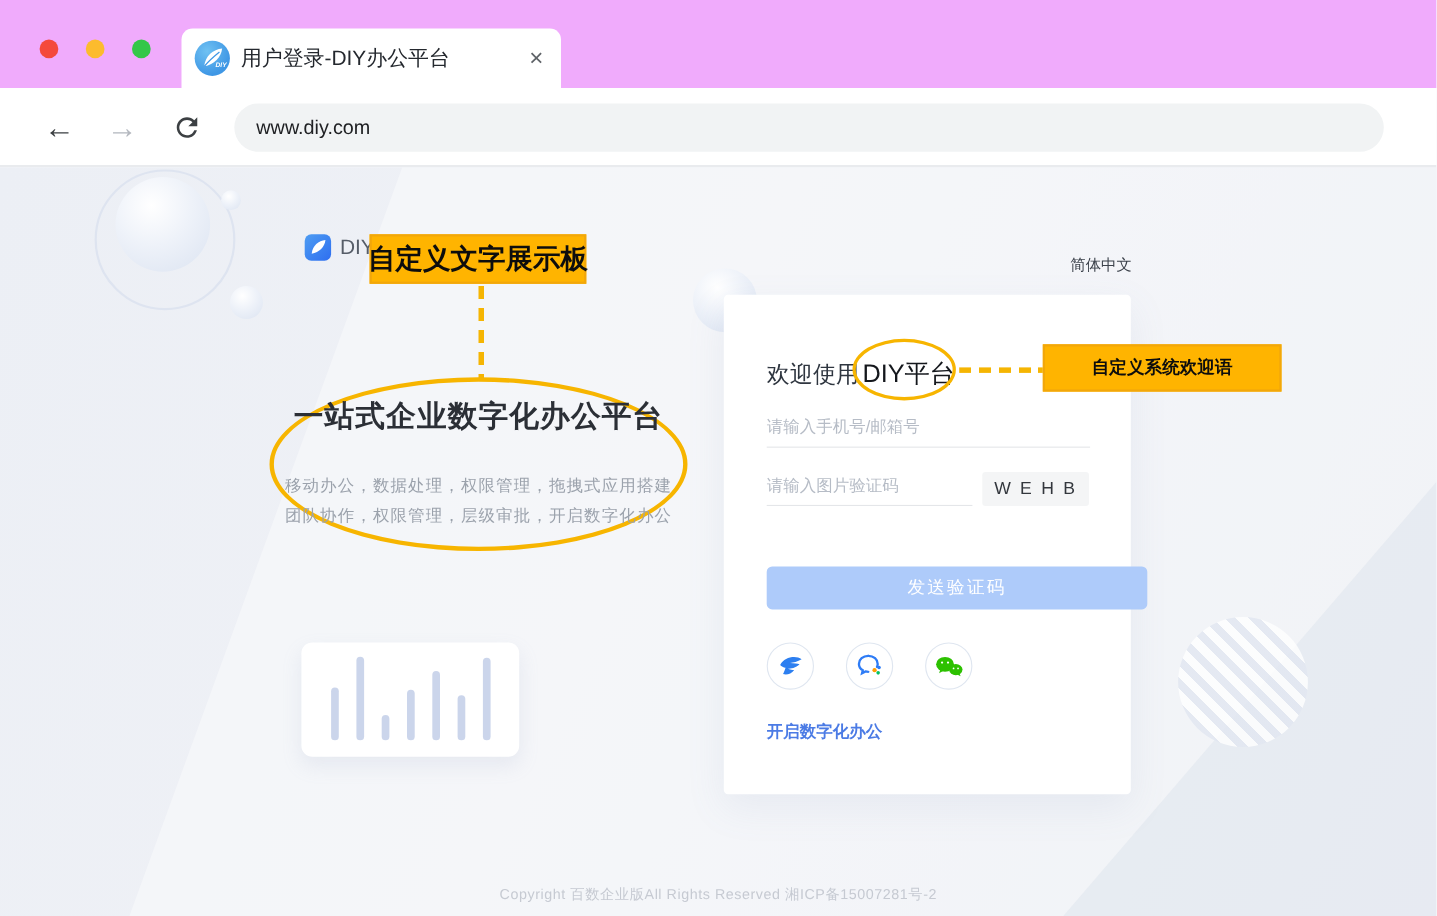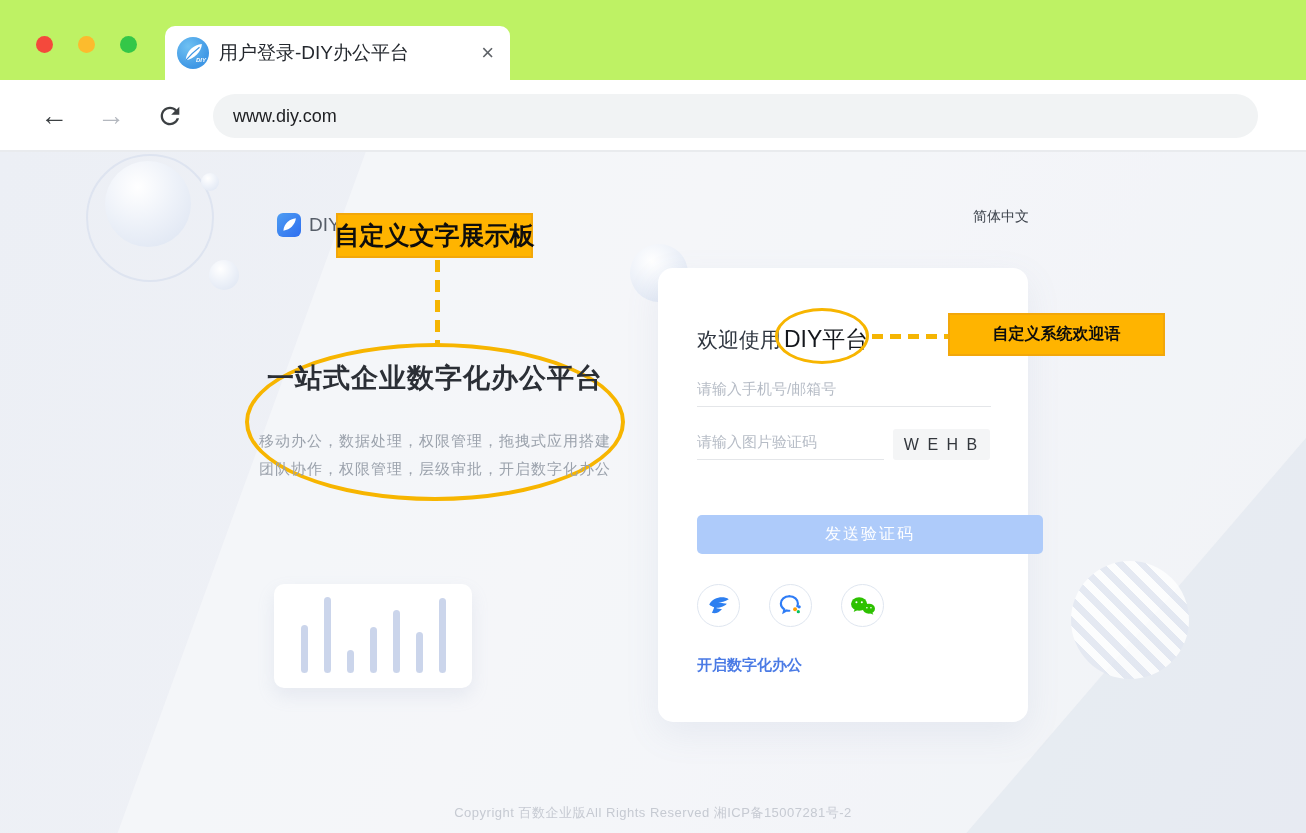--- a/index.html
+++ b/index.html
@@ -1,20 +1,20 @@
 <!DOCTYPE html>
 <html><head>
 <meta charset="utf-8">
 <style>
   * { margin:0; padding:0; box-sizing:border-box; }
   html,body { width:1306px; height:833px; overflow:hidden; }
   body { font-family:"Liberation Sans","DejaVu Sans",sans-serif; position:relative; background:#fff; }
 
   
-  .topbar { position:relative; height:80px; background:#bef264; }
+  .topbar { position:relative; height:80px; background:#f0abfc; }
   .lights { position:absolute; left:36px; top:36px; display:flex; gap:25px; }
   .light { width:17px; height:17px; border-radius:50%; }
   .light.red { background:#f4493c; }
   .light.yellow { background:#fcbb2d; }
   .light.green { background:#34c748; }
   .tab { position:absolute; left:165px; top:26px; width:345px; height:54px; background:#fff;
          border-radius:10px 10px 0 0; display:flex; align-items:center; padding:0 14px 0 12px; }
   .favicon { width:32px; height:32px; border-radius:50%; flex:0 0 32px;
              background:radial-gradient(circle at 35% 30%, #6fc1f2, #3f97e5 70%);
              position:relative; overflow:hidden; }
@@ -49,21 +49,21 @@
   .striped-circle { position:absolute; left:1071px; top:409px; width:118px; height:118px; border-radius:50%;
            background:repeating-linear-gradient(45deg, rgba(255,255,255,0.95) 0 8px, #e2e7f1 8px 15px);
            opacity:.85; }
 
   .logo { position:absolute; left:277px; top:60px; display:flex; align-items:center; z-index:1; }
   .logo-icon { width:24px; height:24px; border-radius:6px;
                background:linear-gradient(135deg,#4e9df2,#2e6ef0); position:relative; overflow:hidden; }
   .logo-icon svg { position:absolute; left:2px; top:2px; }
   .logo-text { margin-left:8px; font-size:19px; color:#565d68; white-space:nowrap; }
 
-  .lang { position:absolute; left:973px; top:56px; font-size:14px; color:#3c424b; z-index:3;font-family:Liberation Serif, serif; }
+  .lang { position:absolute; left:973px; top:80px; font-size:14px; color:#3c424b; z-index:3;font-family:Liberation Serif, serif; }
 
   
   .callout { position:absolute; background:#ffb400; border:2px solid #f2a70a; color:#0d0d0d;
              font-weight:bold; display:flex; align-items:center; justify-content:center;
              white-space:nowrap; z-index:6;font-family:Liberation Serif, serif; }
   .callout-1 { left:336px; top:61px; width:197px; height:45px; font-size:25px; }
   .callout-2 { left:948px; top:161px; width:217px; height:43px; font-size:16px; }
   .vdash { position:absolute; left:435px; top:108px; width:5px; height:84px; z-index:5;
            background:repeating-linear-gradient(180deg,#f5b503 0 12px, transparent 12px 20px); }
   .hdash { position:absolute; left:872px; top:182px; width:76px; height:5px; z-index:5;
@@ -79,21 +79,21 @@
            color:#9ba2ac; letter-spacing:1px; z-index:3; }
   .hero-sub1 { top:280px; } .hero-sub2 { top:308px; }
 
   .chart-card { position:absolute; left:274px; top:432px; width:198px; height:104px; background:#fff;
            border-radius:10px; box-shadow:0 8px 18px rgba(140,155,190,.14);
            display:flex; align-items:flex-end; justify-content:center; gap:16px; padding-bottom:15px; }
   .bar { width:7px; border-radius:4px; background:#bdc9e5; opacity:.78; }
 
   
   .card { position:absolute; left:658px; top:116px; width:370px; height:454px; background:#fff;
-          border-radius:15px; box-shadow:0 12px 35px rgba(120,140,180,.10); z-index:2; }
+          border-radius:4px; box-shadow:0 12px 35px rgba(120,140,180,.10); z-index:2; }
   .welcome { position:absolute; left:39px; top:56px; display:flex; align-items:baseline; }
   .welcome-prefix { font-size:21px; color:#2f3640; }
   .welcome-platform { font-size:23px; color:#14171c; font-weight:500; margin-left:3px;text-align:right; }
   .field { position:absolute; left:39px; width:294px; height:36px; border:none; border-bottom:1px solid #e4e6e9;
            background:transparent; font-size:15px; color:#333; outline:none;
            font-family:"Liberation Sans","DejaVu Sans",sans-serif; }
   .field::placeholder { color:#b6bcc6; }
   .field-phone { top:103px; }
   .field-captcha { top:156px; width:187px; }
   .captcha-box { position:absolute; left:235px; top:161px; width:97px; height:31px; background:#f4f5f6;

